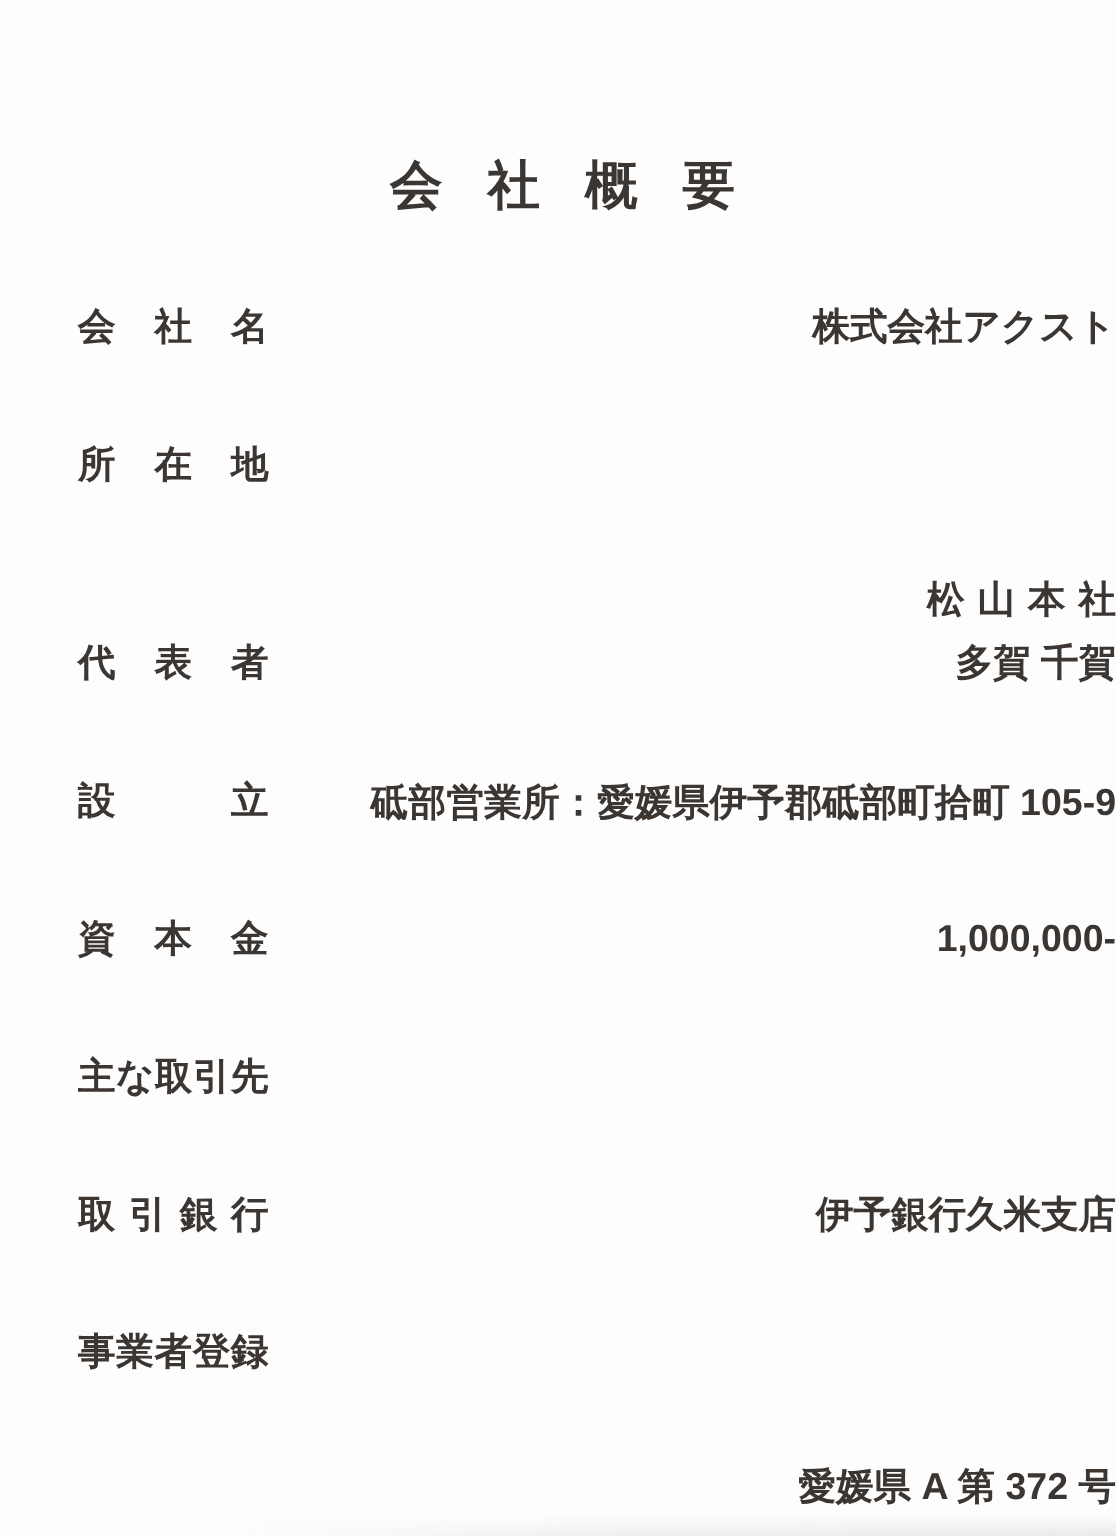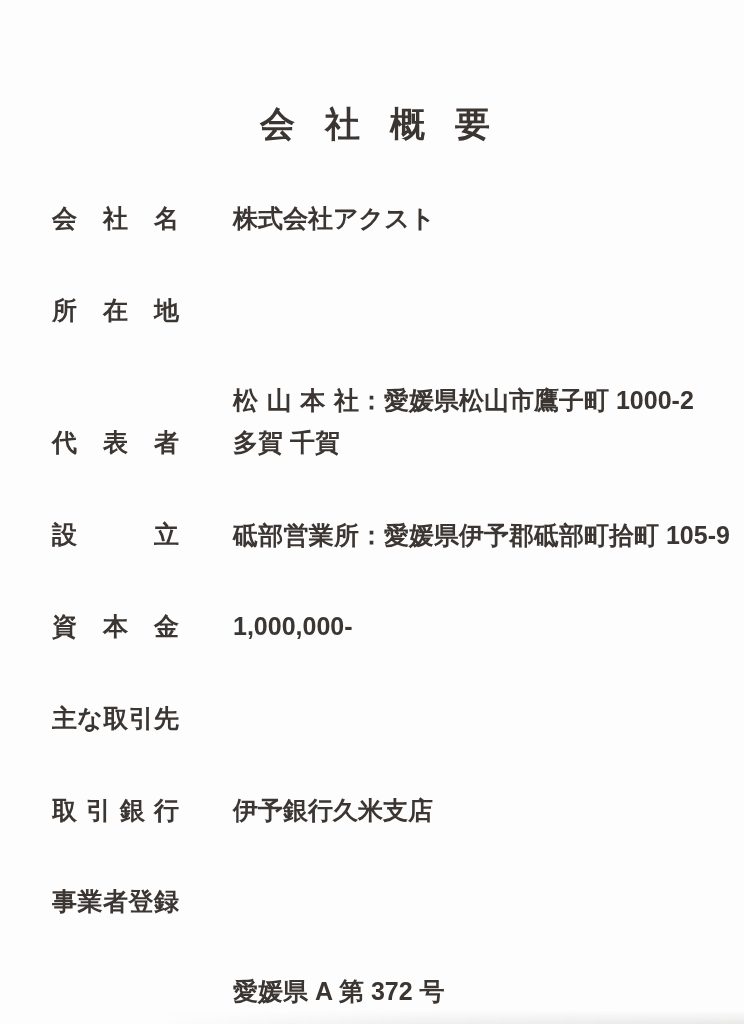--- a/index.html
+++ b/index.html
@@ -44,20 +44,21 @@
     display: flex;
     justify-content: space-between;
     font-size: 25px;
     line-height: 45px;
   }
   .row-value {
     margin-left: 233px;
     font-size: 25px;
     line-height: 45px;
     white-space: pre-wrap;
+    text-align: right;
   }
   
   .prefix-spread {
     display: inline-flex;
     justify-content: space-between;
     width: 126px;
   }
   
   .bottom-shade {
     position: absolute;
@@ -94,21 +95,21 @@
     <div class="row-value">株式会社アクスト</div>
   </div>
 
   <div class="row" style="top:288px">
     <div class="row-label">
         <span>所</span>
         <span>在</span>
         <span>地</span>
       </div>
     <div class="row-value">
-      <div><span class="prefix-spread"><span>松</span><span>山</span><span>本</span><span>社</span></span><span>：愛媛県松山市鷹子町 1000-2</span></div>
+      <div><span class="prefix-spread"><span>松</span><span>山</span><span>本</span><span>社</span></span></div>
       <div><span class="prefix-spread"><span>砥</span><span>部</span><span>営</span><span>業</span><span>所</span></span><span>：愛媛県伊予郡砥部町拾町 105-9</span></div>
     </div>
   </div>
 
   <div class="row" style="top:420px">
     <div class="row-label">
         <span>代</span>
         <span>表</span>
         <span>者</span>
       </div>

